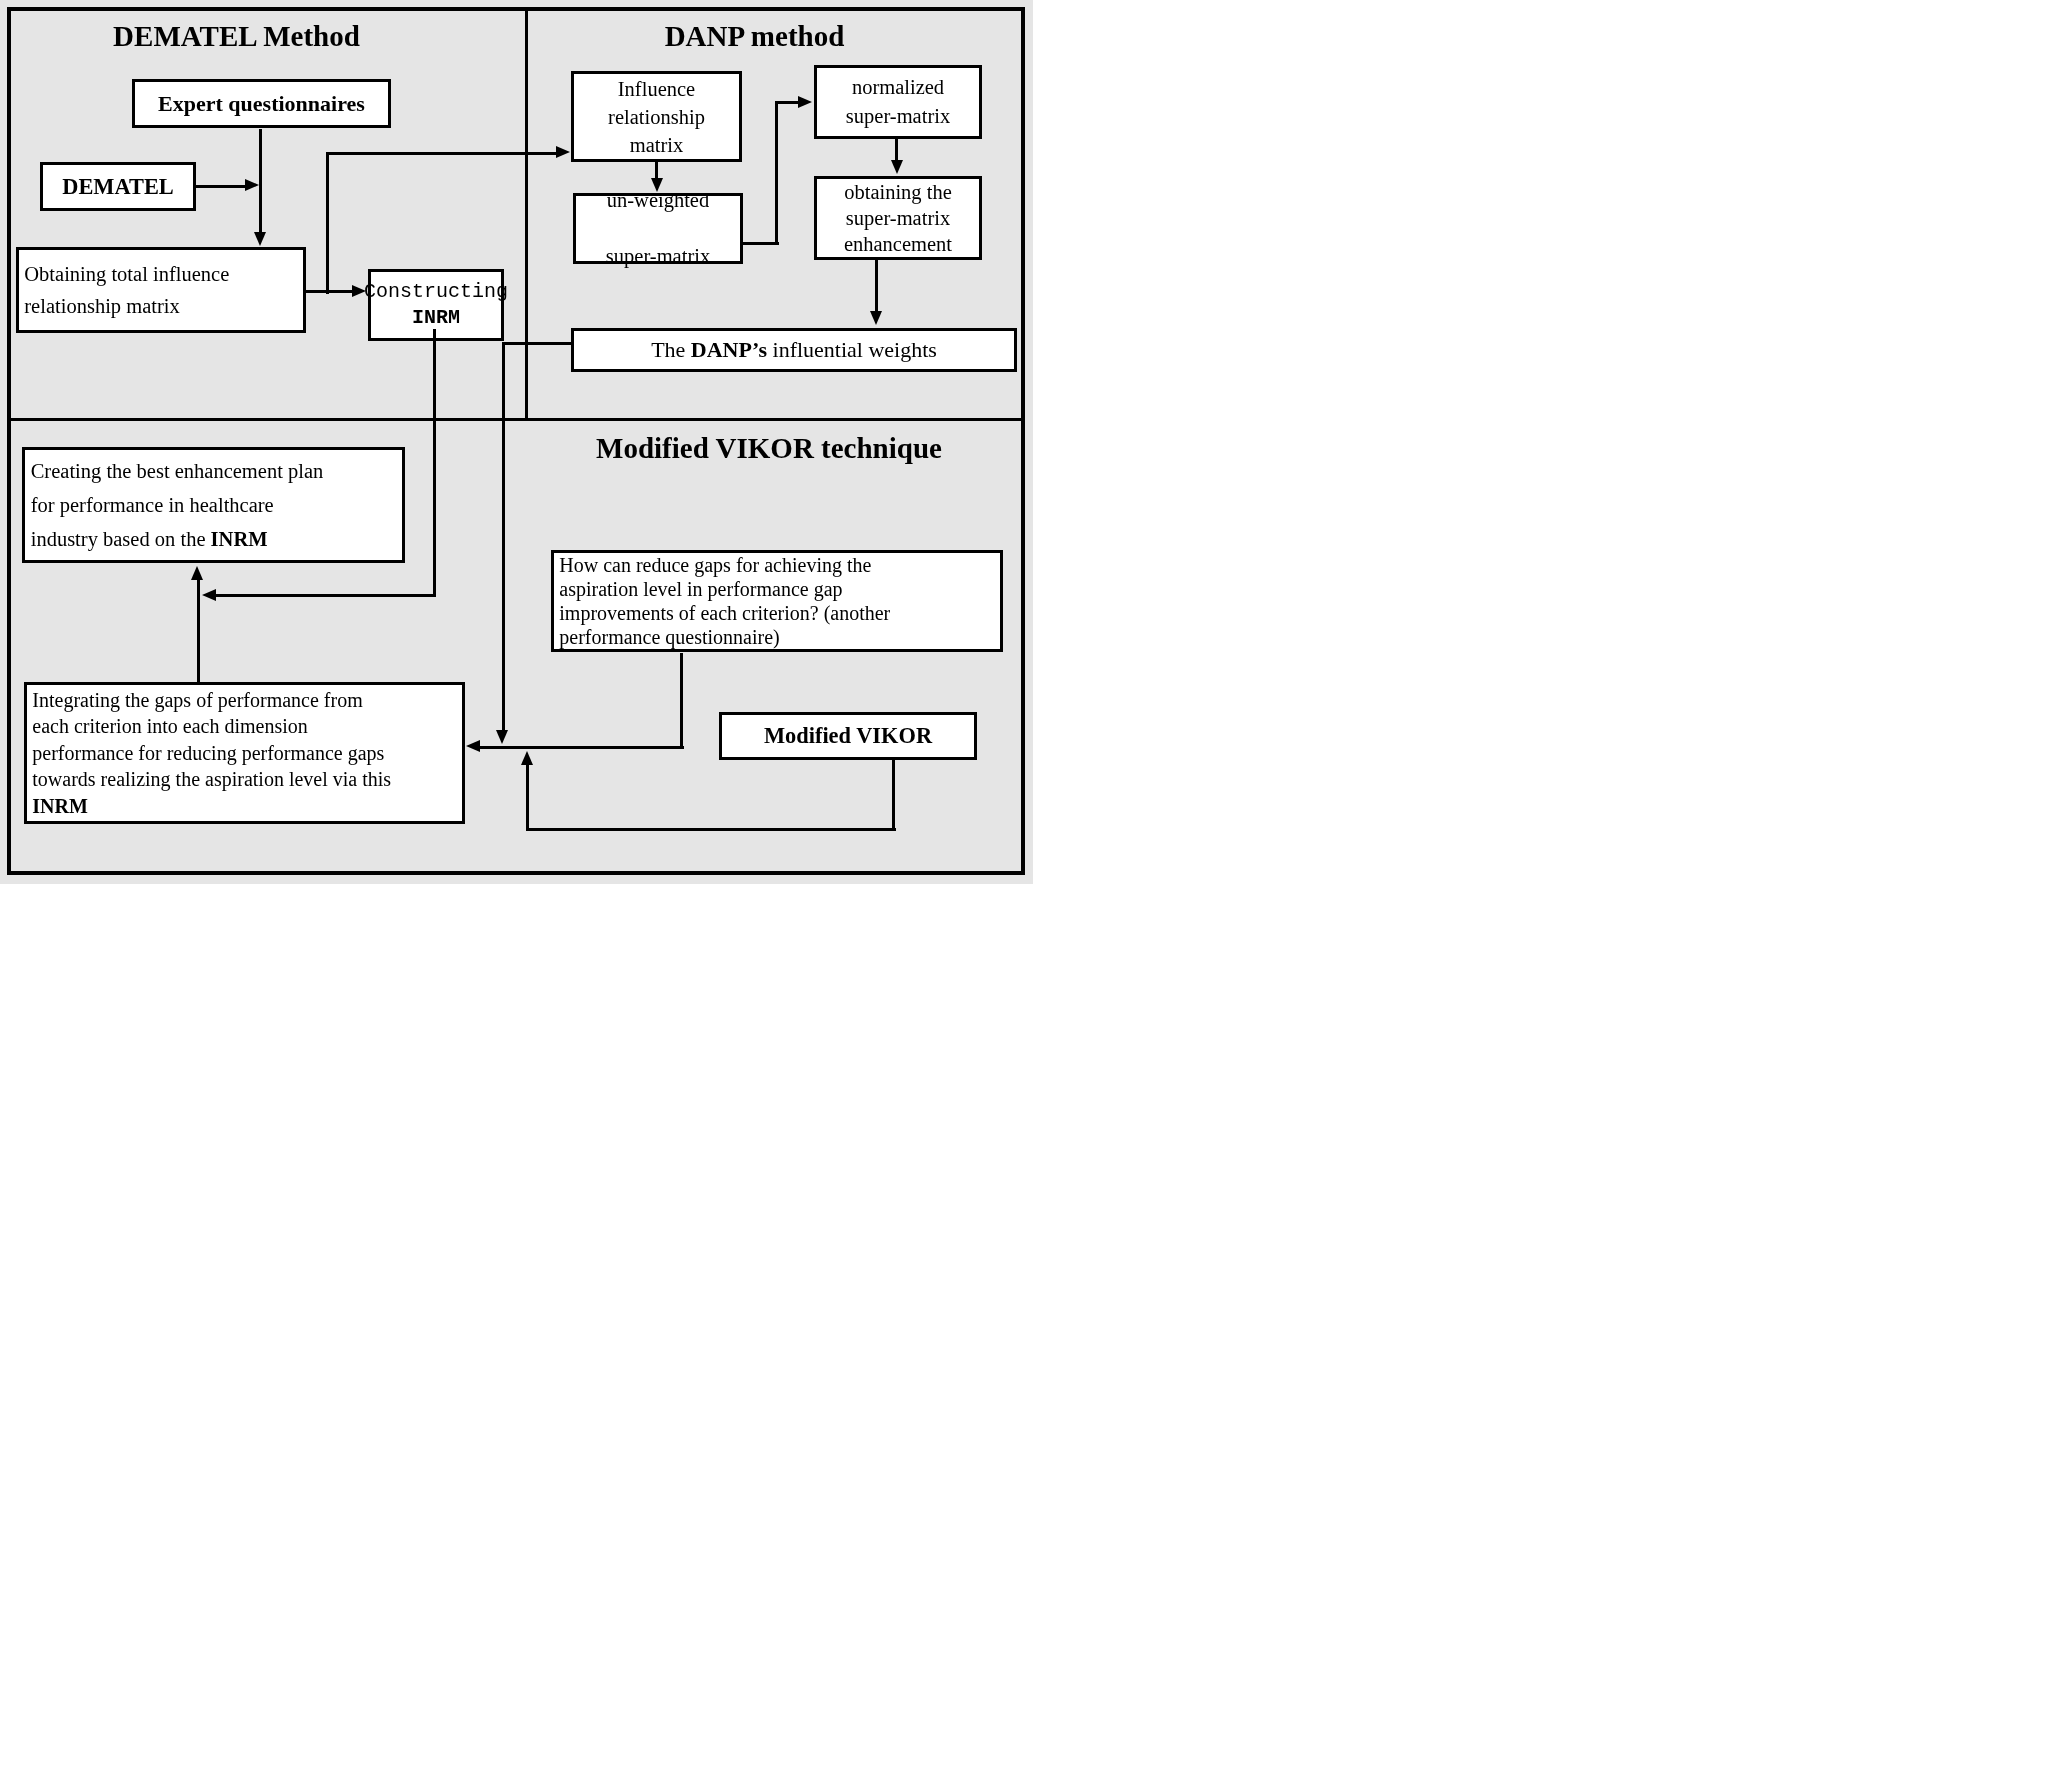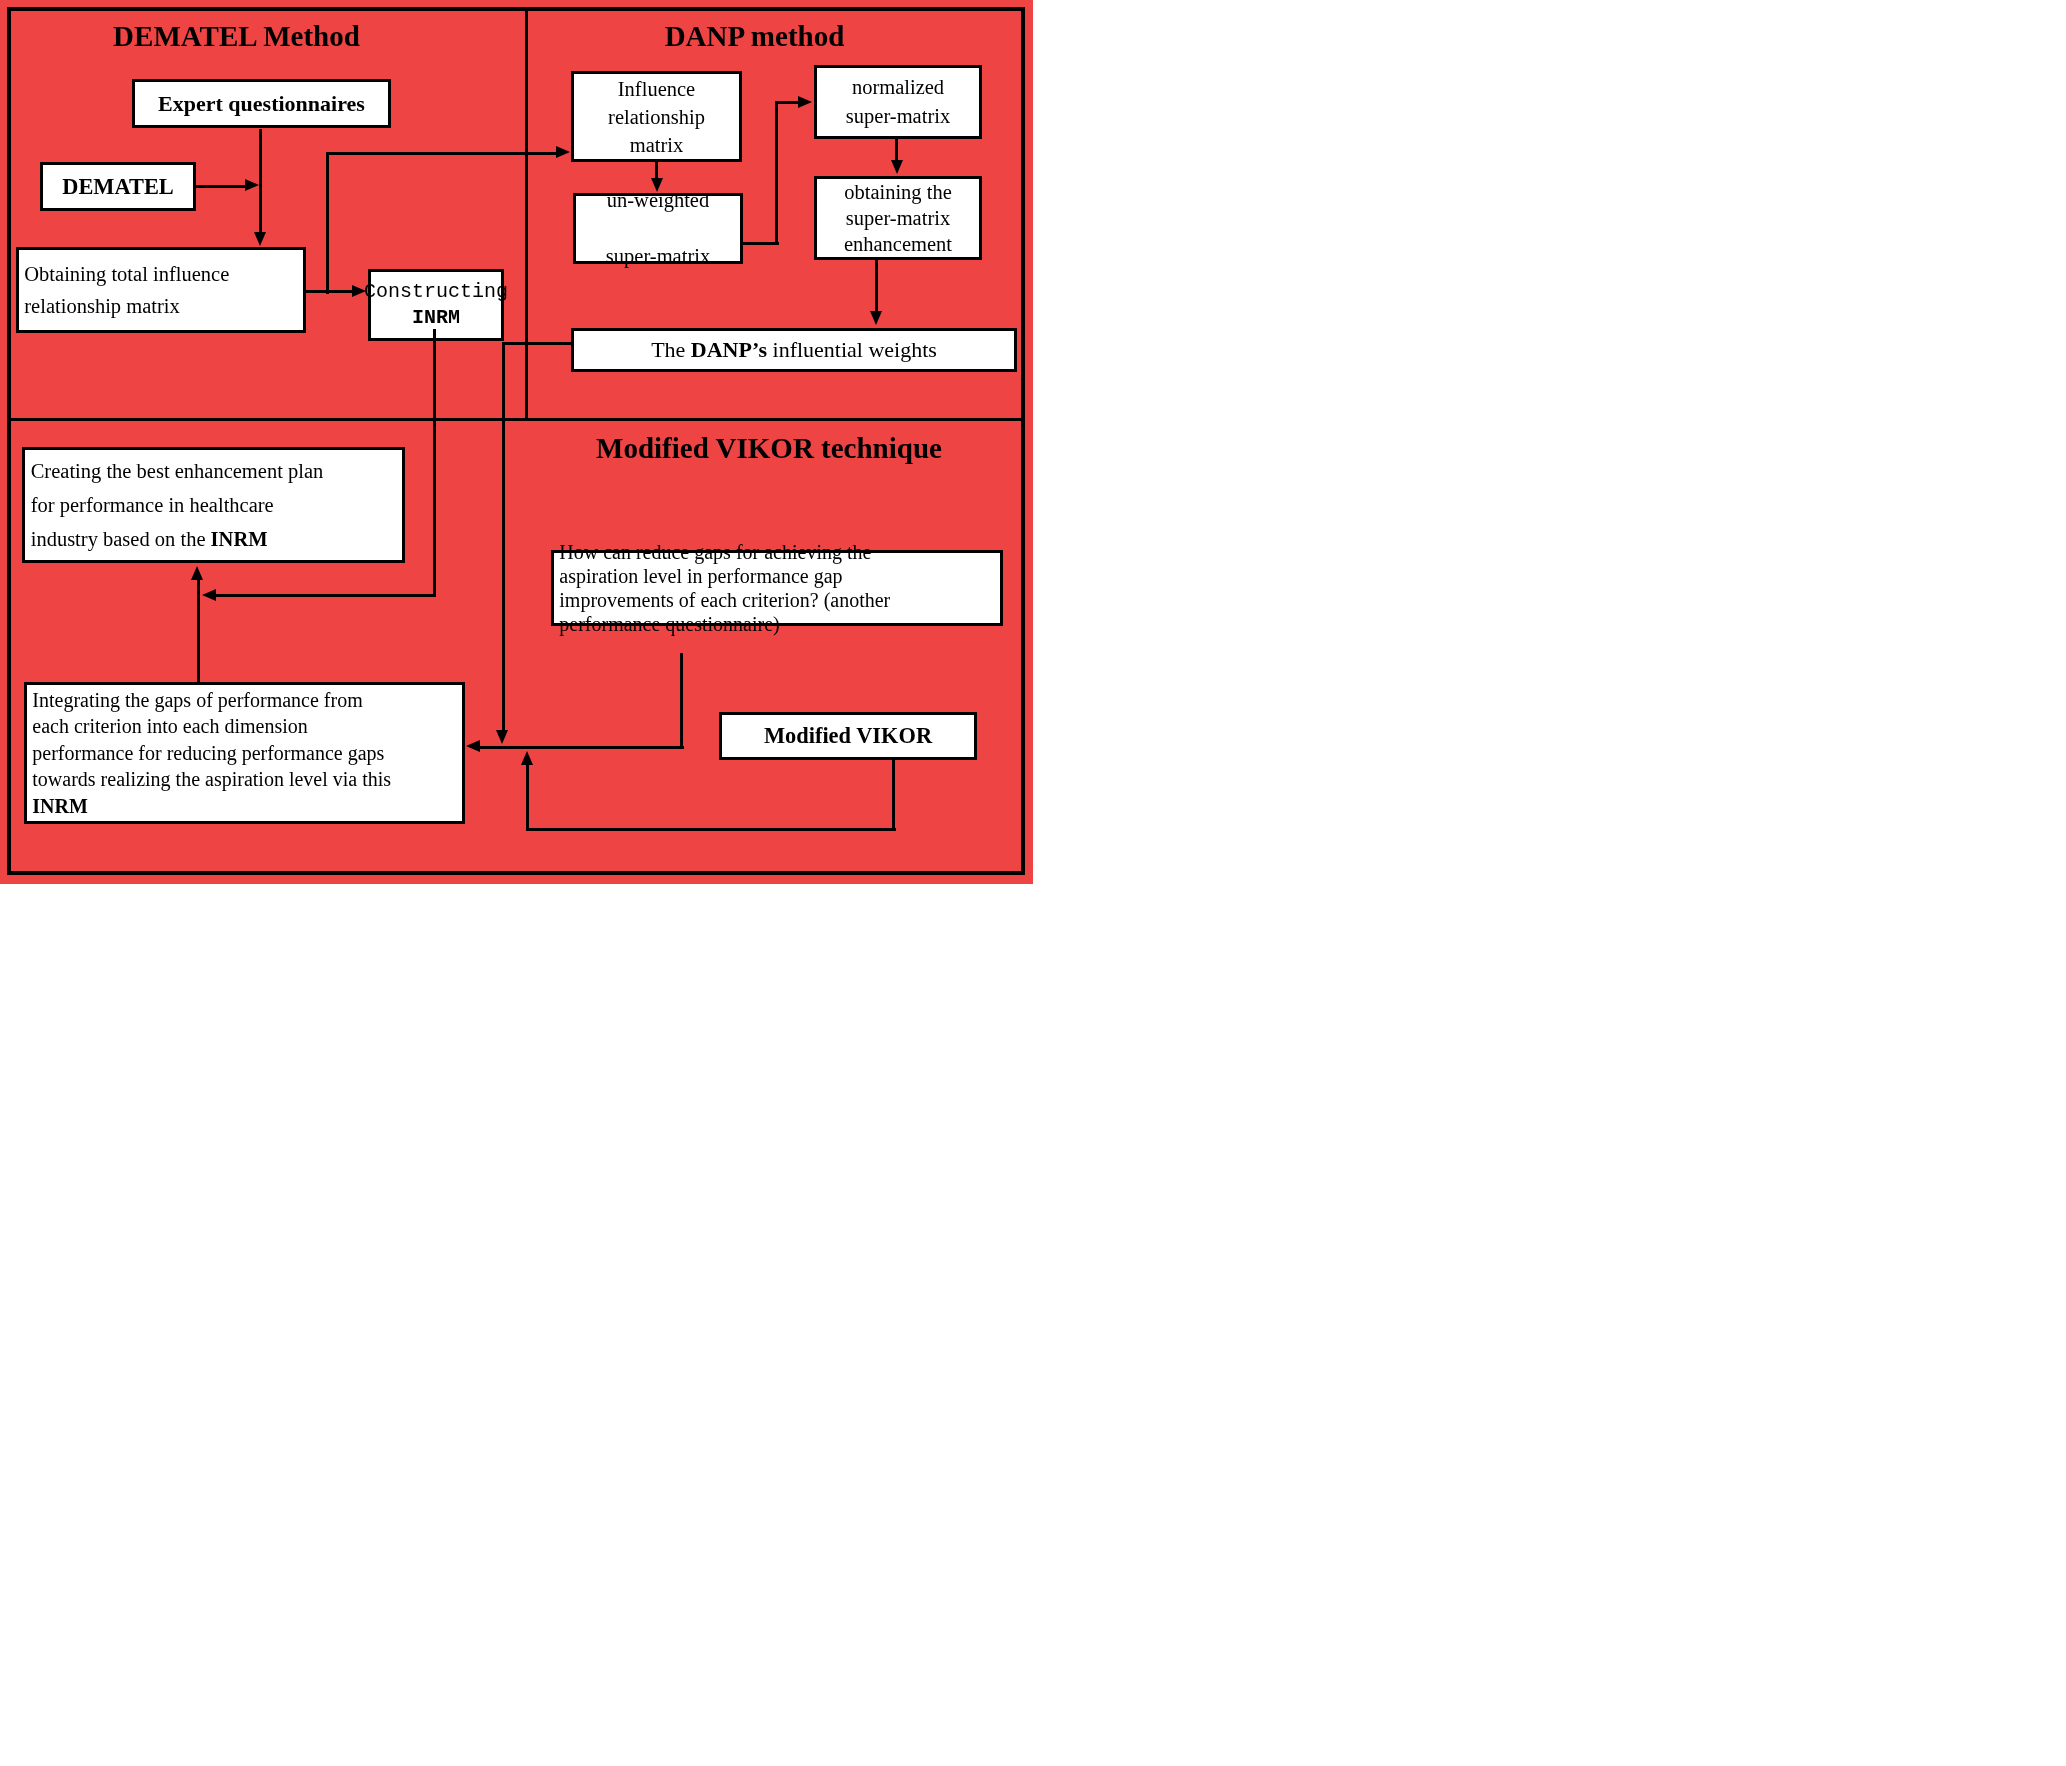--- a/index.html
+++ b/index.html
@@ -1,16 +1,16 @@
 <!DOCTYPE html>
 <html style="font-size:10.6px"><head>
 <meta charset="utf-8">
 <style>
   html,body{margin:0;padding:0;background:#ffffff;}
-  #canvas{position:relative;width:1033px;height:884px;background:#ef4444;
+  #canvas{position:relative;width:1033px;height:884px;background:#e5e5e5;
           font-family:"Liberation Serif","DejaVu Serif",serif;color:#000;}
   .frame{position:absolute;border:4px solid #000;box-sizing:border-box;background:transparent;}
   .seg{position:absolute;background:#000;}
   .box{position:absolute;border:3.3px solid #000;box-sizing:border-box;background:#fff;
        display:flex;flex-direction:column;justify-content:center;}
   .ca{align-items:center;text-align:center;}
   .la{align-items:flex-start;text-align:left;padding-left:5.3px;}
   .bl{white-space:nowrap;}
   .title{position:absolute;text-align:center;font-weight:bold;font-size:29px;line-height:33px;}
   .ah{position:absolute;width:0;height:0;}
@@ -88,21 +88,21 @@
   </div>
 
   <div class="box la f30" style="left:24px;top:682px;width:441px;height:142px;line-height:26.4px;">
     <div class="bl">Integrating the gaps of performance from</div>
     <div class="bl">each criterion into each dimension</div>
     <div class="bl">performance for reducing performance gaps</div>
     <div class="bl">towards realizing the aspiration level via this</div>
     <div class="bl"><b>INRM</b></div>
   </div>
 
-  <div class="box la f30" style="left:551px;top:550px;width:452px;height:76px;line-height:24px;">
+  <div class="box la f30" style="left:551px;top:550px;width:452px;height:102px;line-height:24px;">
     <div class="bl">How can reduce gaps for achieving the</div>
     <div class="bl">aspiration level in performance gap</div>
     <div class="bl">improvements of each criterion? (another</div>
     <div class="bl">performance questionnaire)</div>
   </div>
 
   <div class="box ca" style="left:719px;top:712px;width:258px;height:48px;font-weight:bold;font-size:22.4px;">
     <div class="bl">Modified VIKOR</div>
   </div>
 

